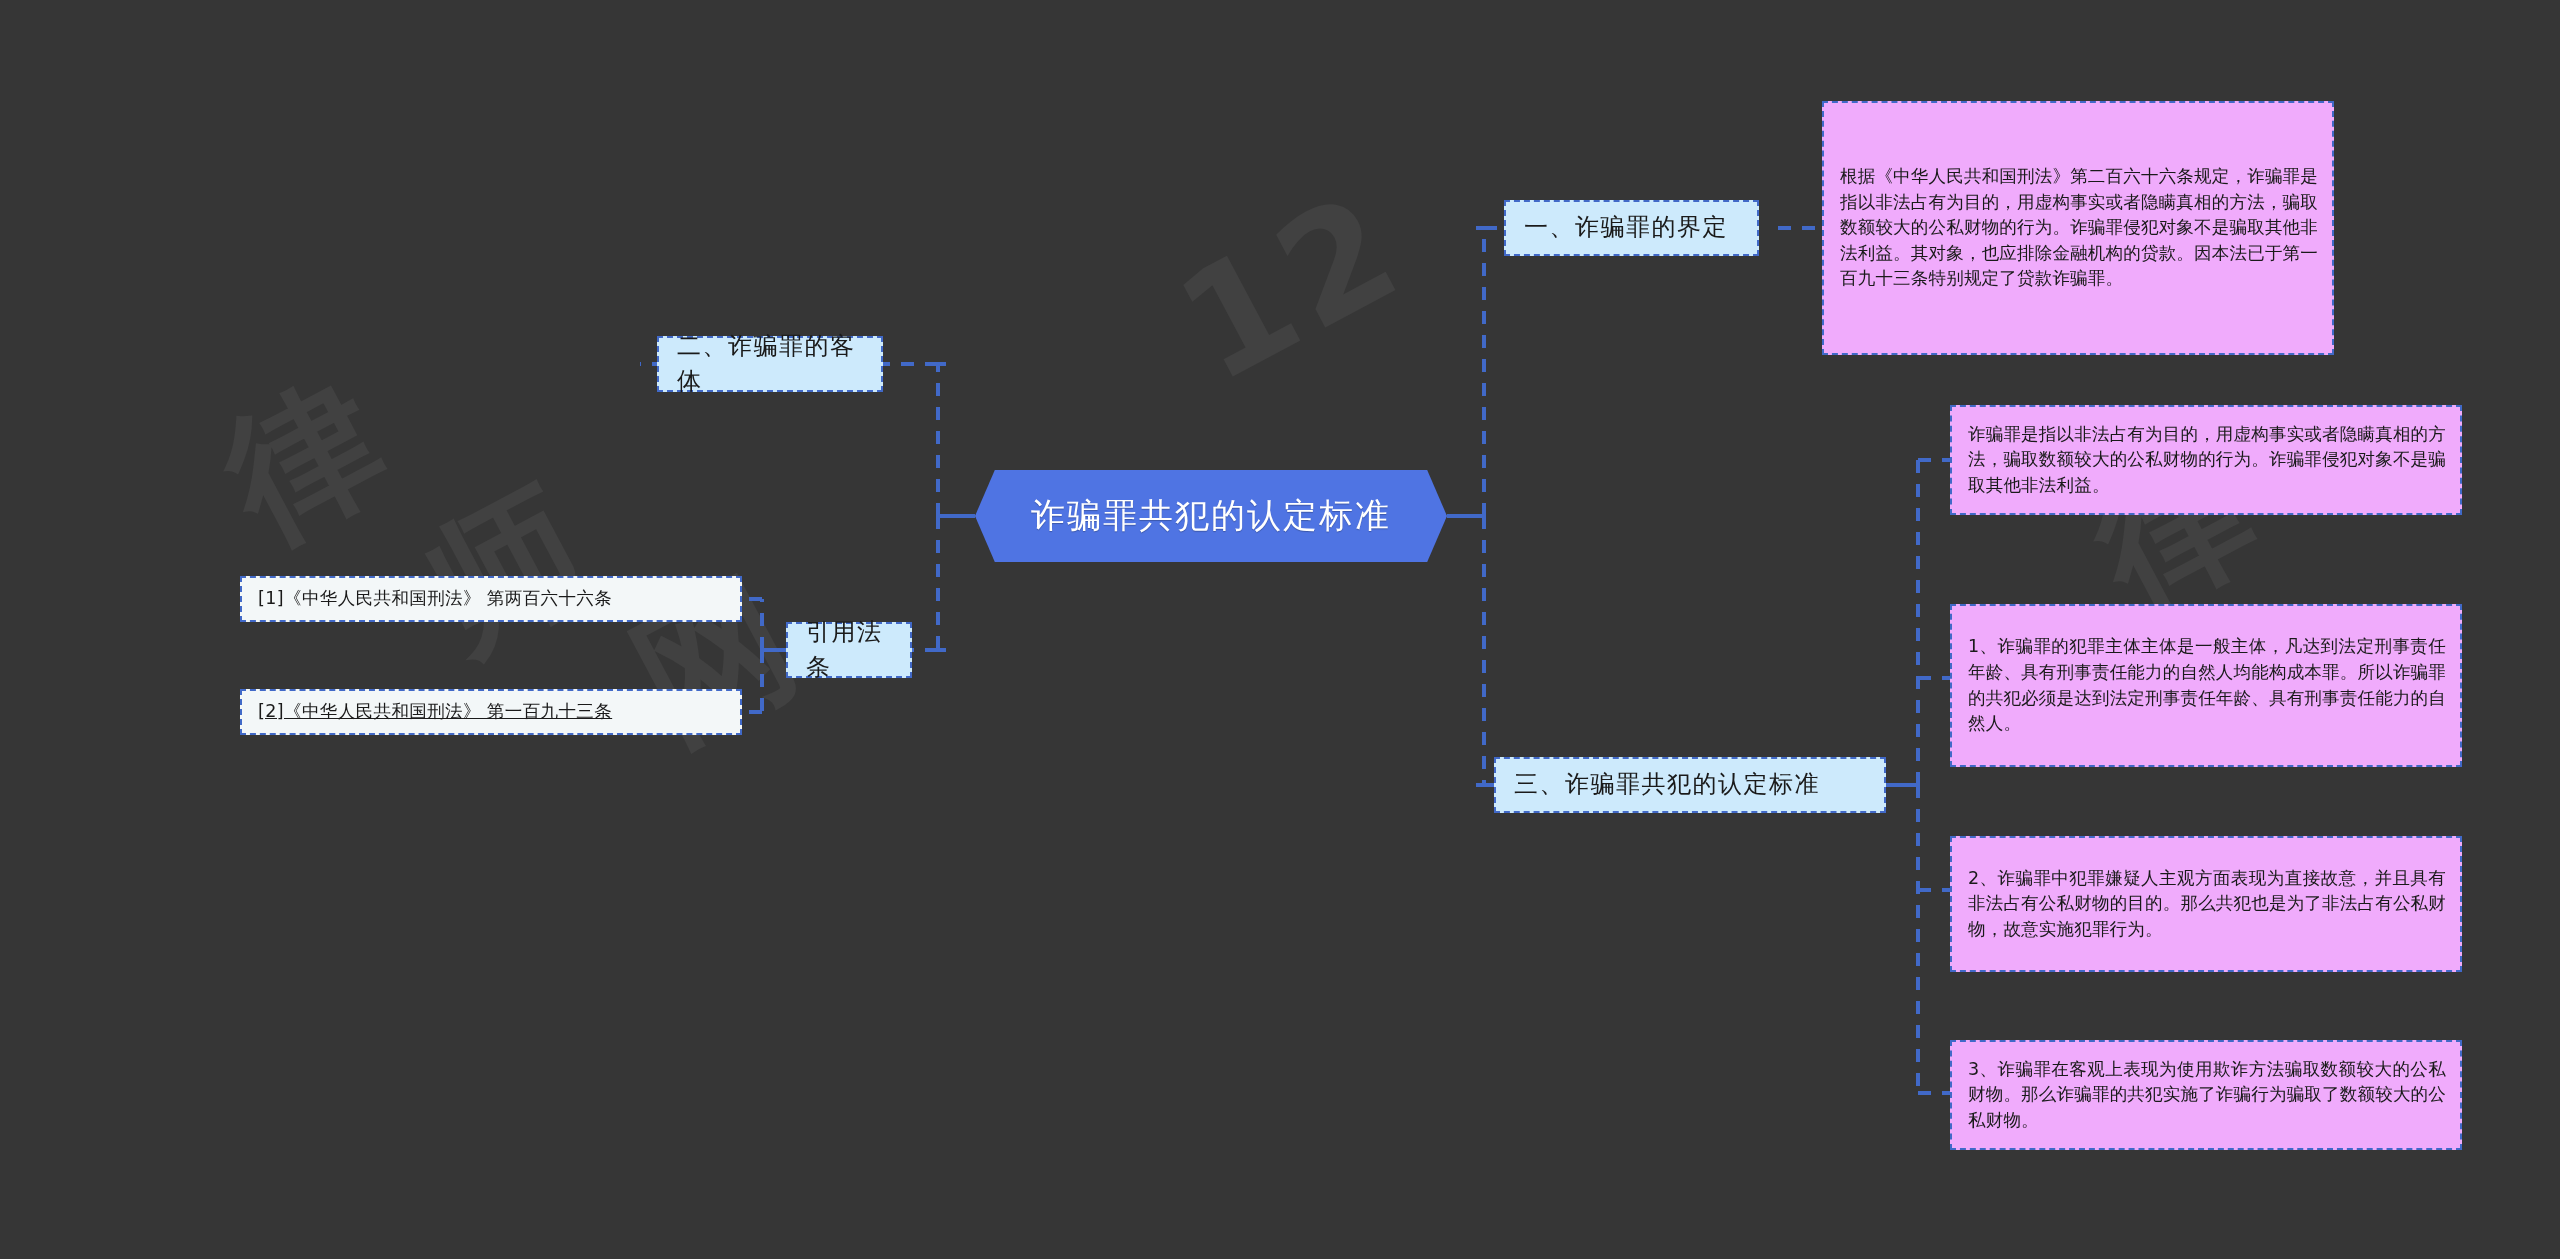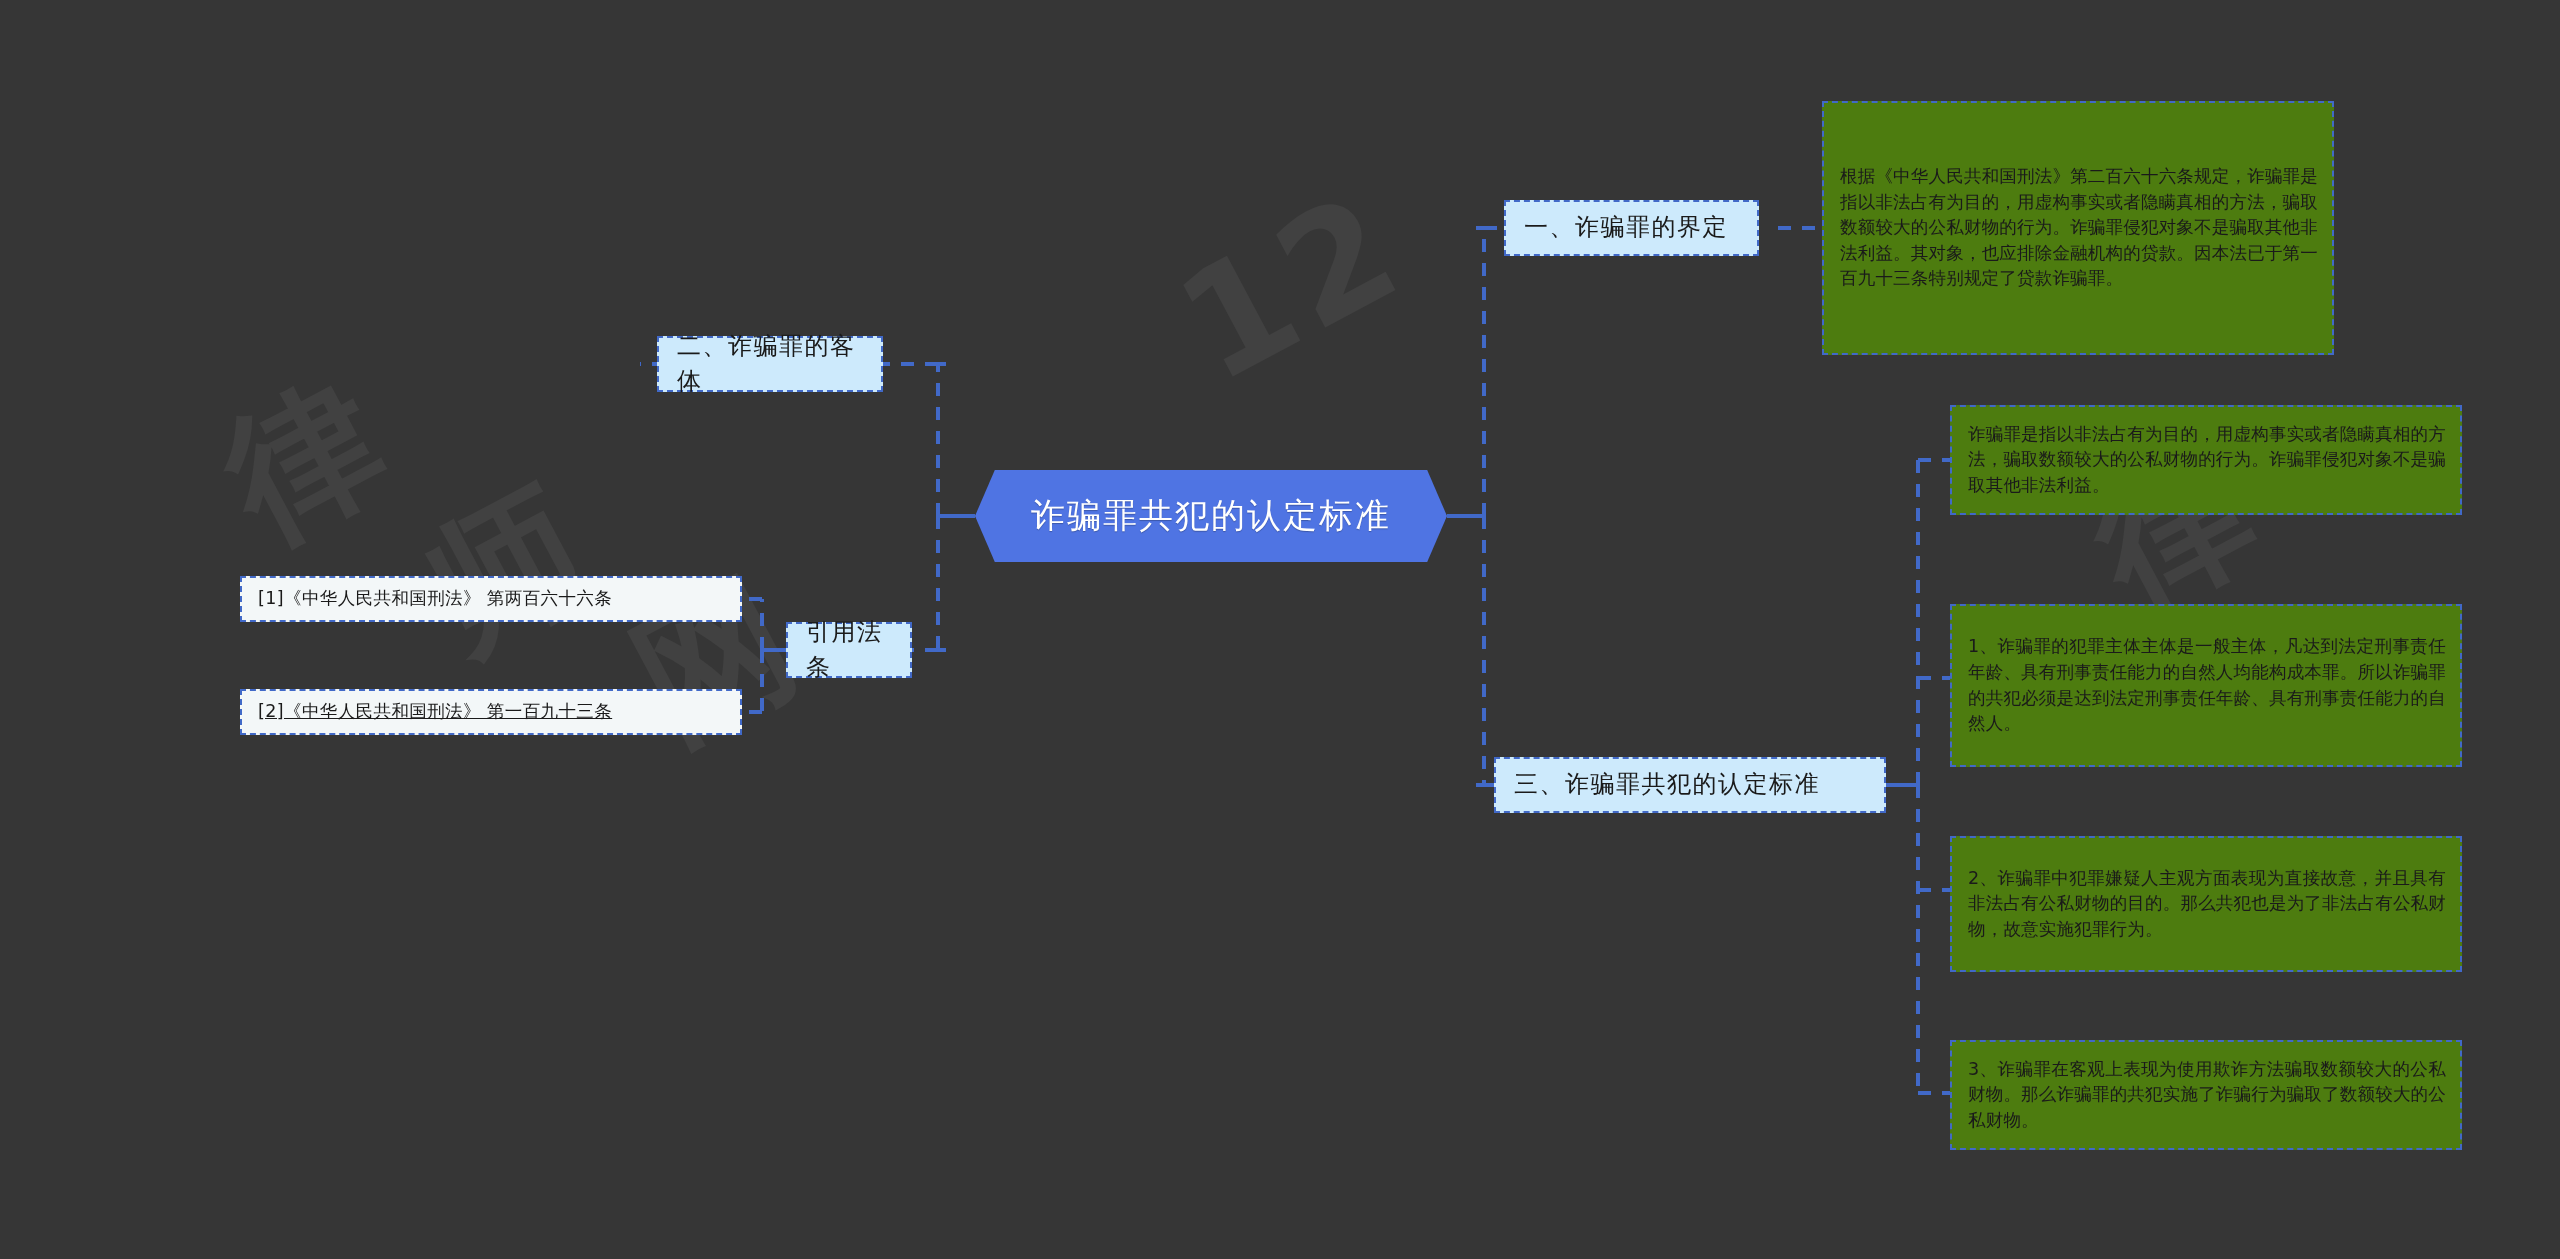--- a/index.html
+++ b/index.html
@@ -46,21 +46,21 @@
     position: absolute;
     border: 2px dashed #4169c8;
     display: flex;
     align-items: center;
     line-height: 1.46;
     color: #1a1a1a;
   }
 
   
   .leaf {
-    background: #4d7c0f;
+    background: #f0abfc;
     padding: 11px 14px 11px 16px;
     font-size: 17.5px;
     letter-spacing: 0.2px;
     text-align: justify;
     box-shadow: 0 0 0 0 transparent;
     justify-content: center;
   }
   .leaf span { display: block; width: 100%; }
 
   

